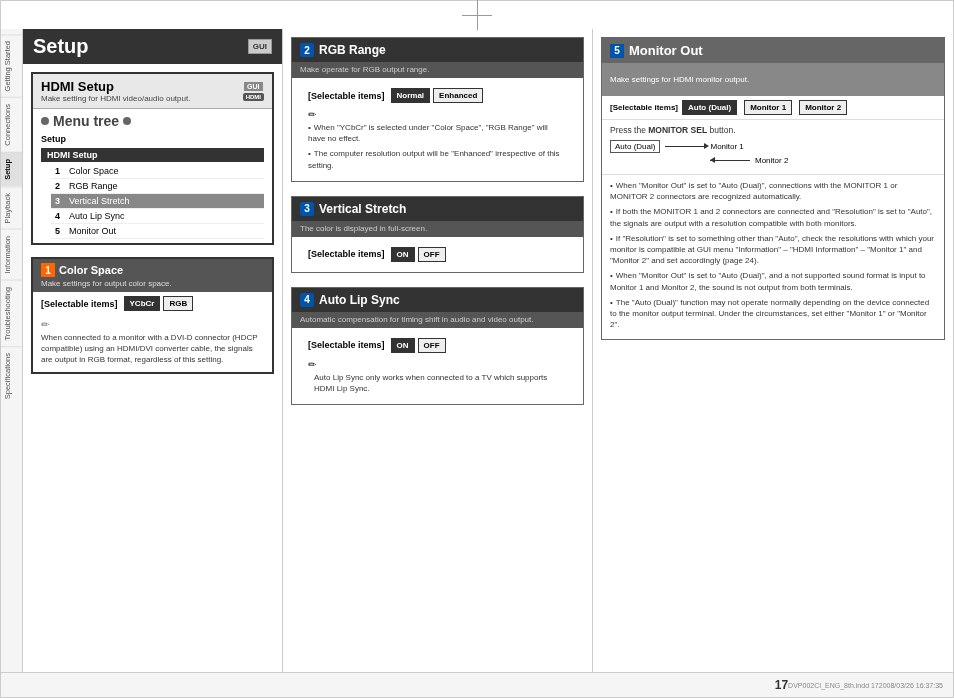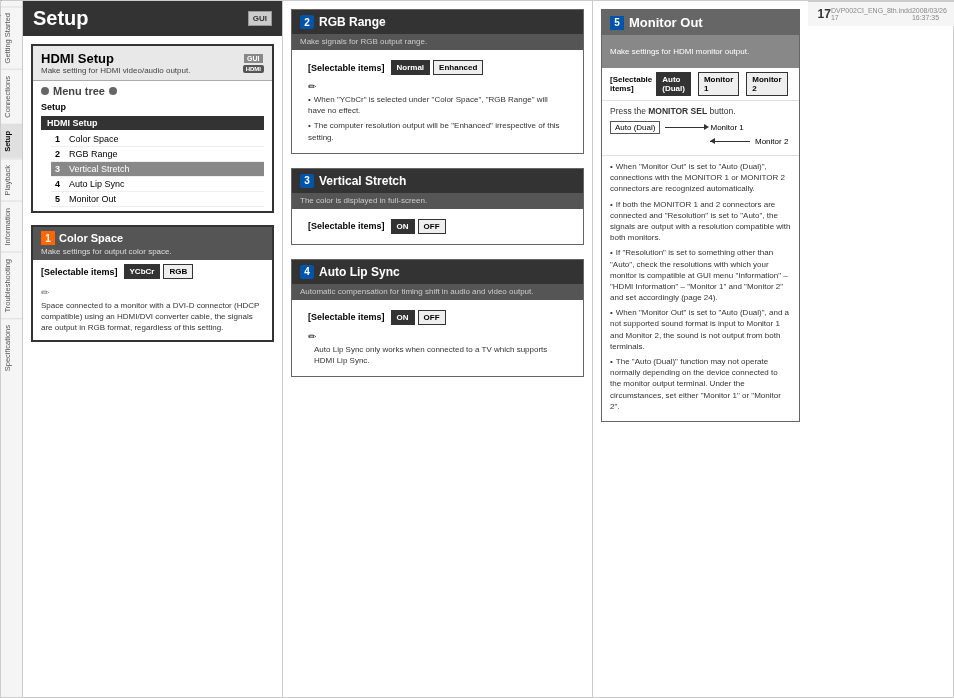--- a/index.html
+++ b/index.html
@@ -11,21 +11,21 @@
       height: 698px;
       overflow: hidden;
       position: relative;
     }
 
     .page-container {
       width: 954px;
       height: 698px;
       background: #fff;
       display: flex;
-      flex-direction: row;
+      flex-direction: column;
       border: 1px solid #ccc;
     }
 
     
     .top-crosshair {
       height: 28px;
       background: #fff;
       position: relative;
       display: flex;
       align-items: center;
@@ -180,21 +180,21 @@
       font-weight: bold;
       border-radius: 2px;
     }
 
     
     .menu-tree {
       padding: 4px 8px;
     }
 
     .menu-tree-header {
-      font-size: 11px;
+      font-size: 14px;
       font-weight: bold;
       color: #444;
       display: flex;
       align-items: center;
       gap: 4px;
       margin-bottom: 3px;
     }
 
     .dot {
       width: 8px;
@@ -469,21 +469,21 @@
       line-height: 1.45;
     }
 
     
     .bottom-bar {
       height: 16px;
       background: #f5f5f5;
       border-top: 1px solid #ccc;
       display: flex;
       align-items: center;
-      justify-content: flex-start;
+      justify-content: flex-end;
       padding: 12px 10px;
     }
 
     .page-number {
       font-size: 12px;
       font-weight: bold;
       color: #333;
     }
 
     .file-info {
@@ -582,32 +582,32 @@
                 <span>Color Space</span>
               </div>
               <div class="cs-desc">Make settings for output color space.</div>
             </div>
             <div class="selectable-items-row">
               <span class="selectable-label">[Selectable items]</span>
               <span class="btn-tag selected">YCbCr</span>
               <span class="btn-tag">RGB</span>
             </div>
             <div class="note-icon">✏</div>
-            <div class="note-text">Space connected to a monitor with a DVI-D connector (HDCP compatible) using an HDMI/DVI converter cable, the signals are output in RGB format, regardless of this setting.</div>
+            <div class="note-text">When connected to a monitor with a DVI-D connector (HDCP compatible) using an HDMI/DVI converter cable, the signals are output in RGB format, regardless of this setting.</div>
           </div>
         </div>
 
         <div class="middle-panel">
 
           <div class="section-block">
             <div class="section-header">
               <span class="section-num-badge">2</span>
               <span class="section-title">RGB Range</span>
             </div>
-            <div class="section-desc">Make signals for RGB output range.</div>
+            <div class="section-desc">Make operate for RGB output range.</div>
             <div class="section-body">
               <div class="selectable-items-row">
                 <span class="selectable-label">[Selectable items]</span>
                 <span class="btn-tag selected">Normal</span>
                 <span class="btn-tag">Enhanced</span>
               </div>
               <div style="padding: 2px 8px;">✏</div>
               <div class="bullet-text" style="padding: 0 8px;">When "YCbCr" is selected under "Color Space", "RGB Range" will have no effect.</div>
               <div class="bullet-text" style="padding: 0 8px;">The computer resolution output will be "Enhanced" irrespective of this setting.</div>
             </div>

